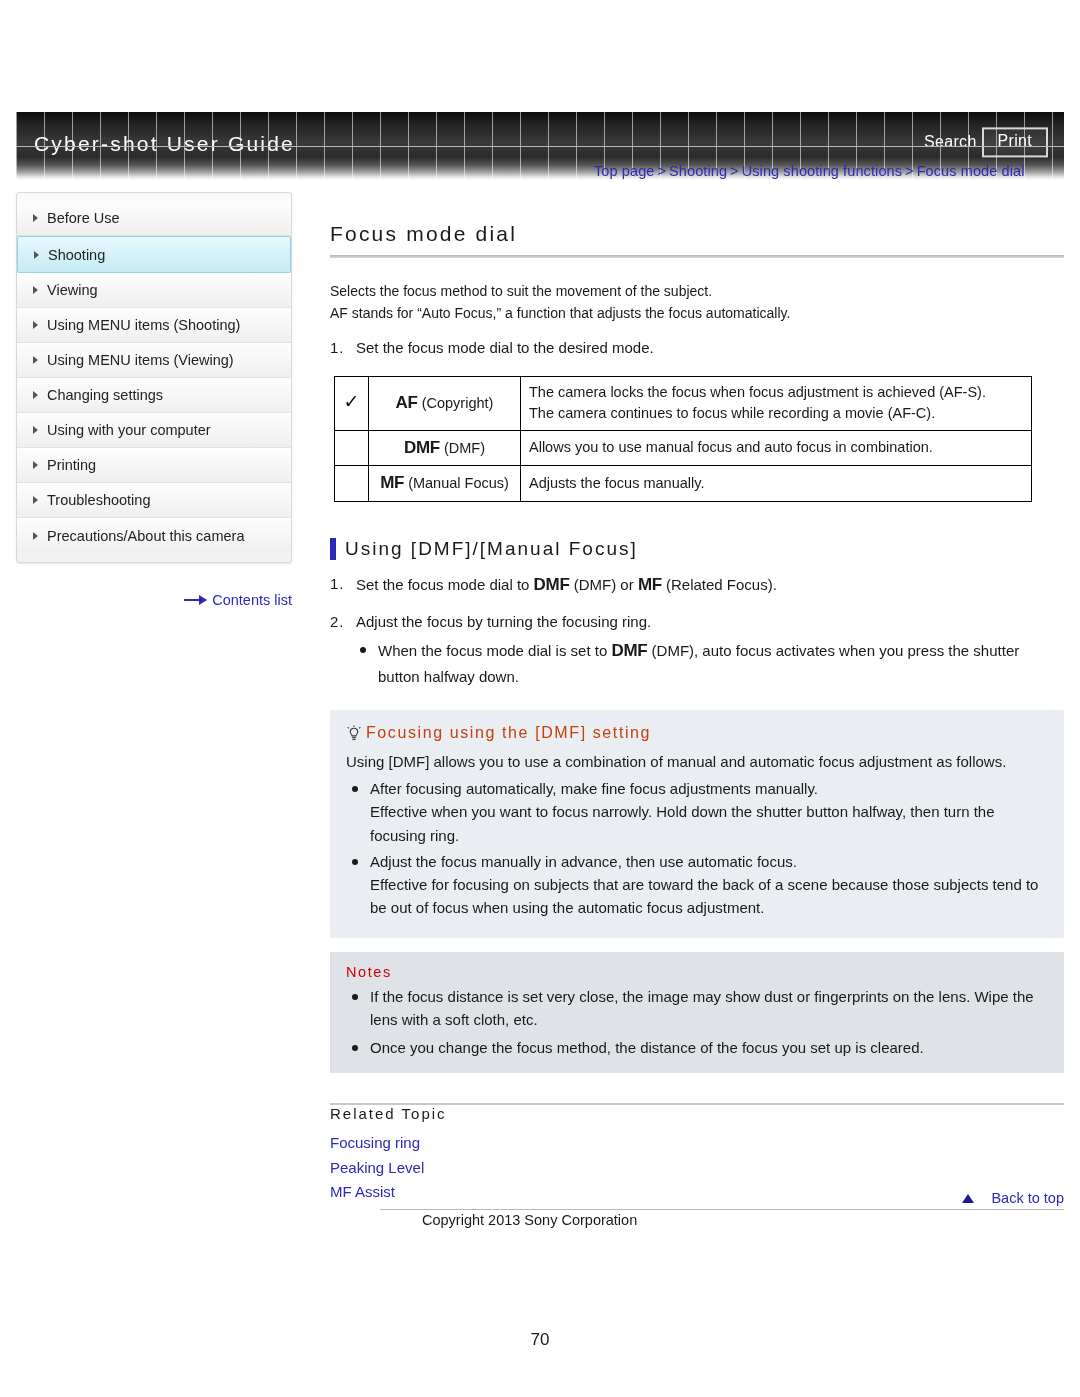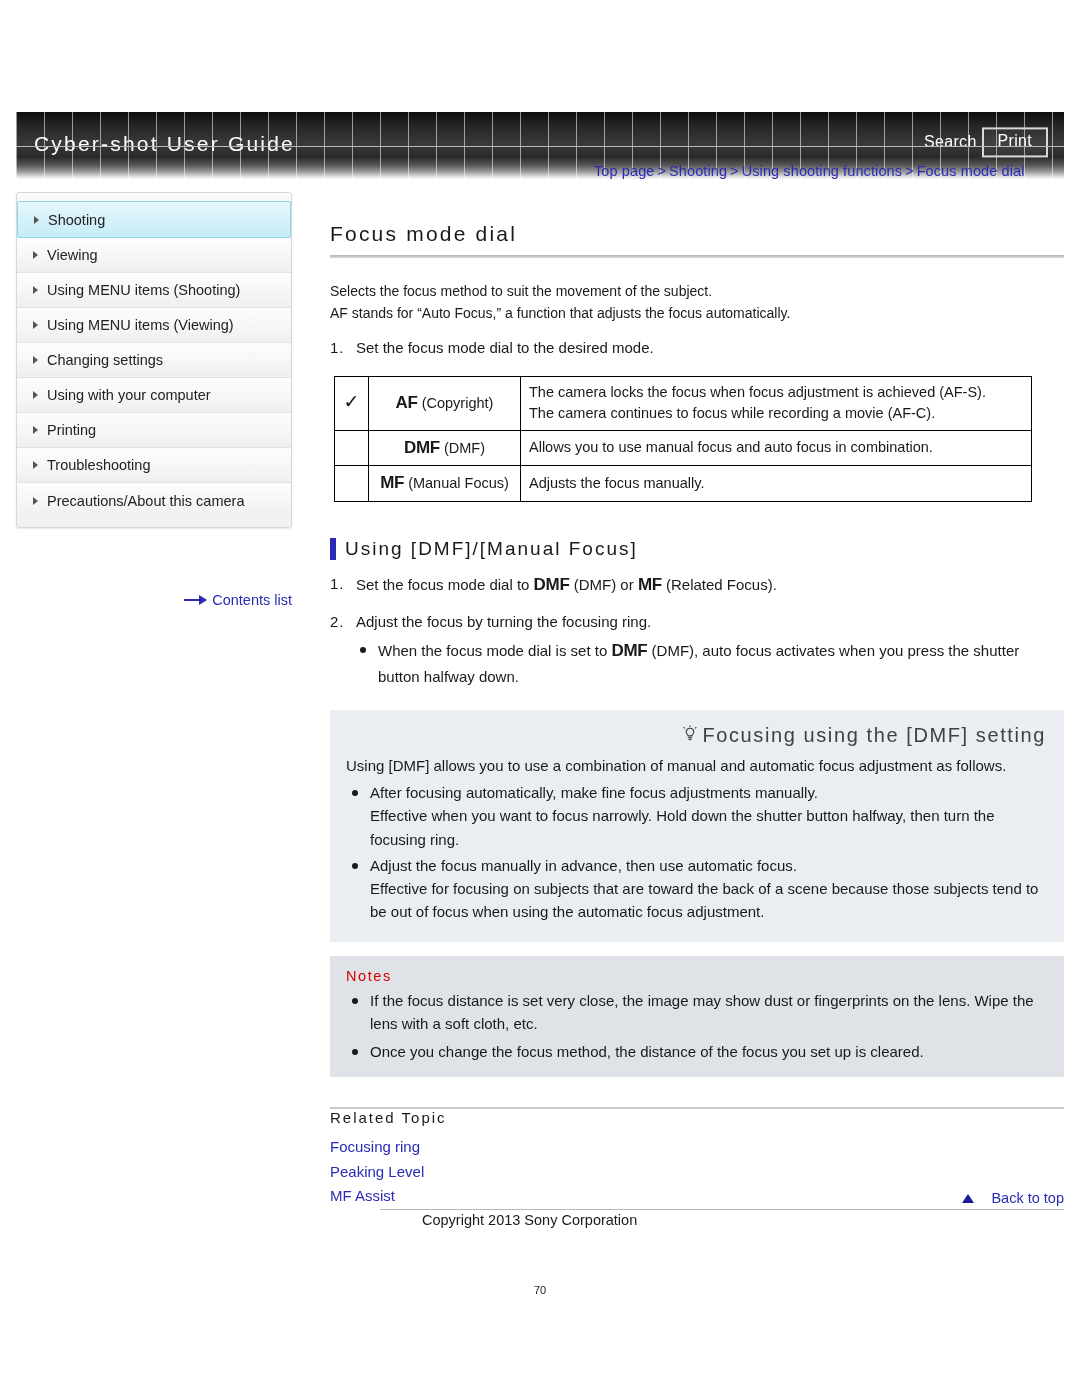--- a/index.html
+++ b/index.html
@@ -191,23 +191,22 @@
   }
 
   
   .tipbox {
     background: #eaeef3;
     margin-top: 22px;
     padding: 14px 18px 18px 16px;
   }
   .tip-head {
     display: flex; align-items: flex-start;
-    font-size: 20px; color: #404040; letter-spacing: 1.6px;
+    font-size: 16px; color: #c2410c; letter-spacing: 1.6px;
     margin-bottom: 7px;
-    justify-content: flex-end;
   }
   .bulb {
     position: relative; width: 16px; height: 18px; margin-right: 4px;
     flex: 0 0 auto; margin-top: 1px;
   }
   .tip-body { font-size: 15px; line-height: 1.55; }
   .tipbox ul.bul { padding-left: 6px; }
   .tipbox ul.bul > li { margin-top: 3px; }
   .tipbox ul.bul > li .sub { display: block; }
 
@@ -250,22 +249,22 @@
   }
   .footer-rule {
     position: absolute; left: 380px; top: 1209px;
     width: 684px; height: 1px; background: #b9b9b9;
   }
   .copyright {
     position: absolute; left: 422px; top: 1212px;
     font-size: 14.5px; color: #1a1a1a;
   }
   .pagenum {
-    position: absolute; left: 0; top: 1284px; width: 1080px;
-    text-align: center; font-size: 11px; color: #1a1a1a;
+    position: absolute; left: 0; top: 1330px; width: 1080px;
+    text-align: center; font-size: 17px; color: #1a1a1a;
   }
 </style>
 </head>
 <body>
 
 <div class="page">
 
   <div class="header-wrap">
     <div class="header-bg"></div>
     <div class="header-title">Cyber-shot User Guide</div>
@@ -274,20 +273,24 @@
       <span class="hdr-btn">Print</span>
     </div>
   </div>
   <div class="header-rule"></div>
 
   <div class="breadcrumb">
     <a href="#">Top page</a><span class="sep">&gt;</span><a href="#">Shooting</a><span class="sep">&gt;</span><a href="#">Using shooting functions</a><span class="sep">&gt;</span><a href="#">Focus mode dial</a>
   </div>
 
   <nav class="sidebar">
+    <div class="nav-item">
+      <span class="tri"></span>
+      <span>Before Use</span>
+    </div>
     <div class="nav-item active">
       <span class="tri"></span>
       <span>Shooting</span>
     </div>
     <div class="nav-item">
       <span class="tri"></span>
       <span>Viewing</span>
     </div>
     <div class="nav-item">
       <span class="tri"></span>

